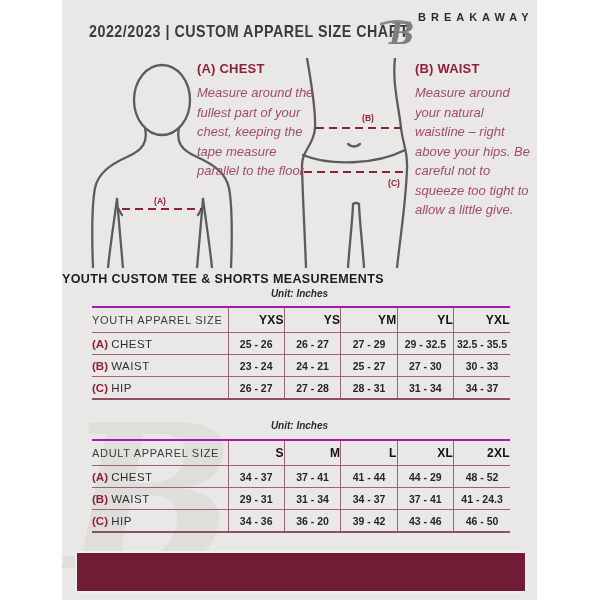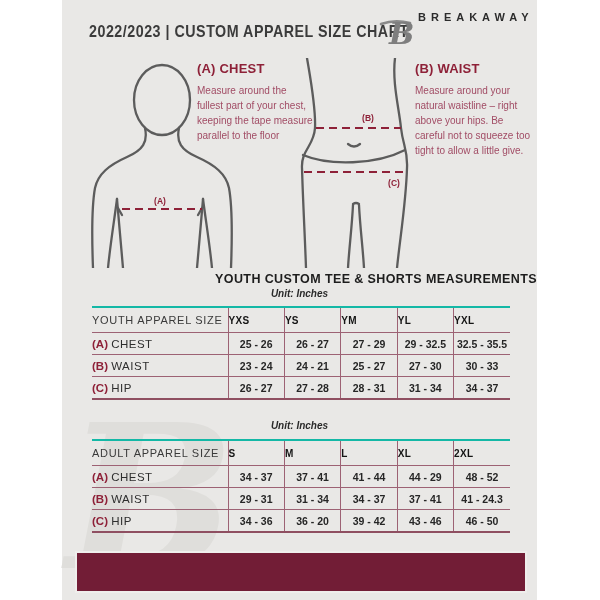--- a/index.html
+++ b/index.html
@@ -10,44 +10,44 @@
   
   .hdr-title{position:absolute;left:27px;top:22px;font-weight:700;font-size:17px;color:#3b3b3b;
              letter-spacing:0.6px;white-space:nowrap;transform:scaleX(0.84);transform-origin:left top;}
   .logo-b{position:absolute;left:317px;top:13px;width:36px;height:38px;}
   .brand{position:absolute;left:356px;top:11px;font-weight:700;font-size:11px;letter-spacing:5px;
          color:#2c2c2c;white-space:nowrap;}
 
   
   .inst{position:absolute;width:118px;}
   .inst h3{margin:0 0 7px 0;font-size:13px;font-weight:800;color:#8e2138;letter-spacing:0.2px;}
-  .inst p{margin:0;font-size:10px;line-height:1.5;color:#a24d66;white-space:pre-line;}
+  .inst p{margin:0;font-style:italic;font-size:13px;line-height:1.5;color:#a24d66;white-space:pre-line;}
 
   
   .fig{position:absolute;}
   .fig path,.fig ellipse,.fig line.body{fill:none;stroke:#5c5c5c;stroke-width:2.3;stroke-linecap:round;}
   .fig line.meas{stroke:#8e2138;stroke-width:2.2;stroke-dasharray:8 5;}
   .fig text{font-family:"Liberation Sans",sans-serif;font-size:8.5px;font-weight:700;fill:#8e2138;}
 
   
-  .sec-title{position:absolute;left:0;width:100%;text-align:right;font-weight:700;font-size:12.5px;
+  .sec-title{position:absolute;left:0;width:100%;text-align:left;font-weight:700;font-size:12.5px;
              color:#1d1d1d;letter-spacing:0.4px;}
   .sec-unit{position:absolute;left:0;width:100%;text-align:center;font-style:italic;font-weight:700;
             font-size:10px;color:#2a2a2a;}
 
   
   table.sizes{position:absolute;left:30px;width:418px;border-collapse:collapse;table-layout:fixed;
-              border-top:2px solid #14b8a6;border-bottom:2px solid #8f4f61;z-index:2;}
+              border-top:2px solid #a21caf;border-bottom:2px solid #8f4f61;z-index:2;}
   table.sizes col.c0{width:136px;}
   table.sizes th,table.sizes td{padding:0;height:21px;vertical-align:middle;}
   table.sizes thead th{height:24px;}
   table.sizes th:not(:first-child),table.sizes td:not(:first-child){border-left:1px solid #9d6274;}
   table.sizes tbody tr td,table.sizes tbody tr th{border-top:1px solid #9d6274;}
   .lblcell{text-align:left;padding-left:10px;font-weight:400;font-size:11px;color:#3a3a3a;letter-spacing:0.7px;}
-  .sizehdr{text-align:left;font-weight:700;font-size:10px;color:#141414;letter-spacing:0.3px;}
+  .sizehdr{text-align:right;font-weight:700;font-size:12px;color:#141414;letter-spacing:0.3px;}
   .valcell{text-align:center;font-size:10.5px;color:#262626;font-weight:bold;}
   .rowlbl{text-align:left;padding-left:10px;font-size:11.5px;font-weight:400;}
   .rowkey{font-weight:700;color:#8e2138;}
   .rowname{color:#2e2e2e;letter-spacing:0.5px;}
 
   
   .watermark{position:absolute;left:4px;top:398px;z-index:1;font-family:"DejaVu Serif",serif;
              font-style:italic;font-weight:700;font-size:200px;line-height:1;color:#dfdedb;
              pointer-events:none;}
   .footer-bar{position:absolute;left:13px;top:551px;width:448px;height:38px;background:#721d36;

